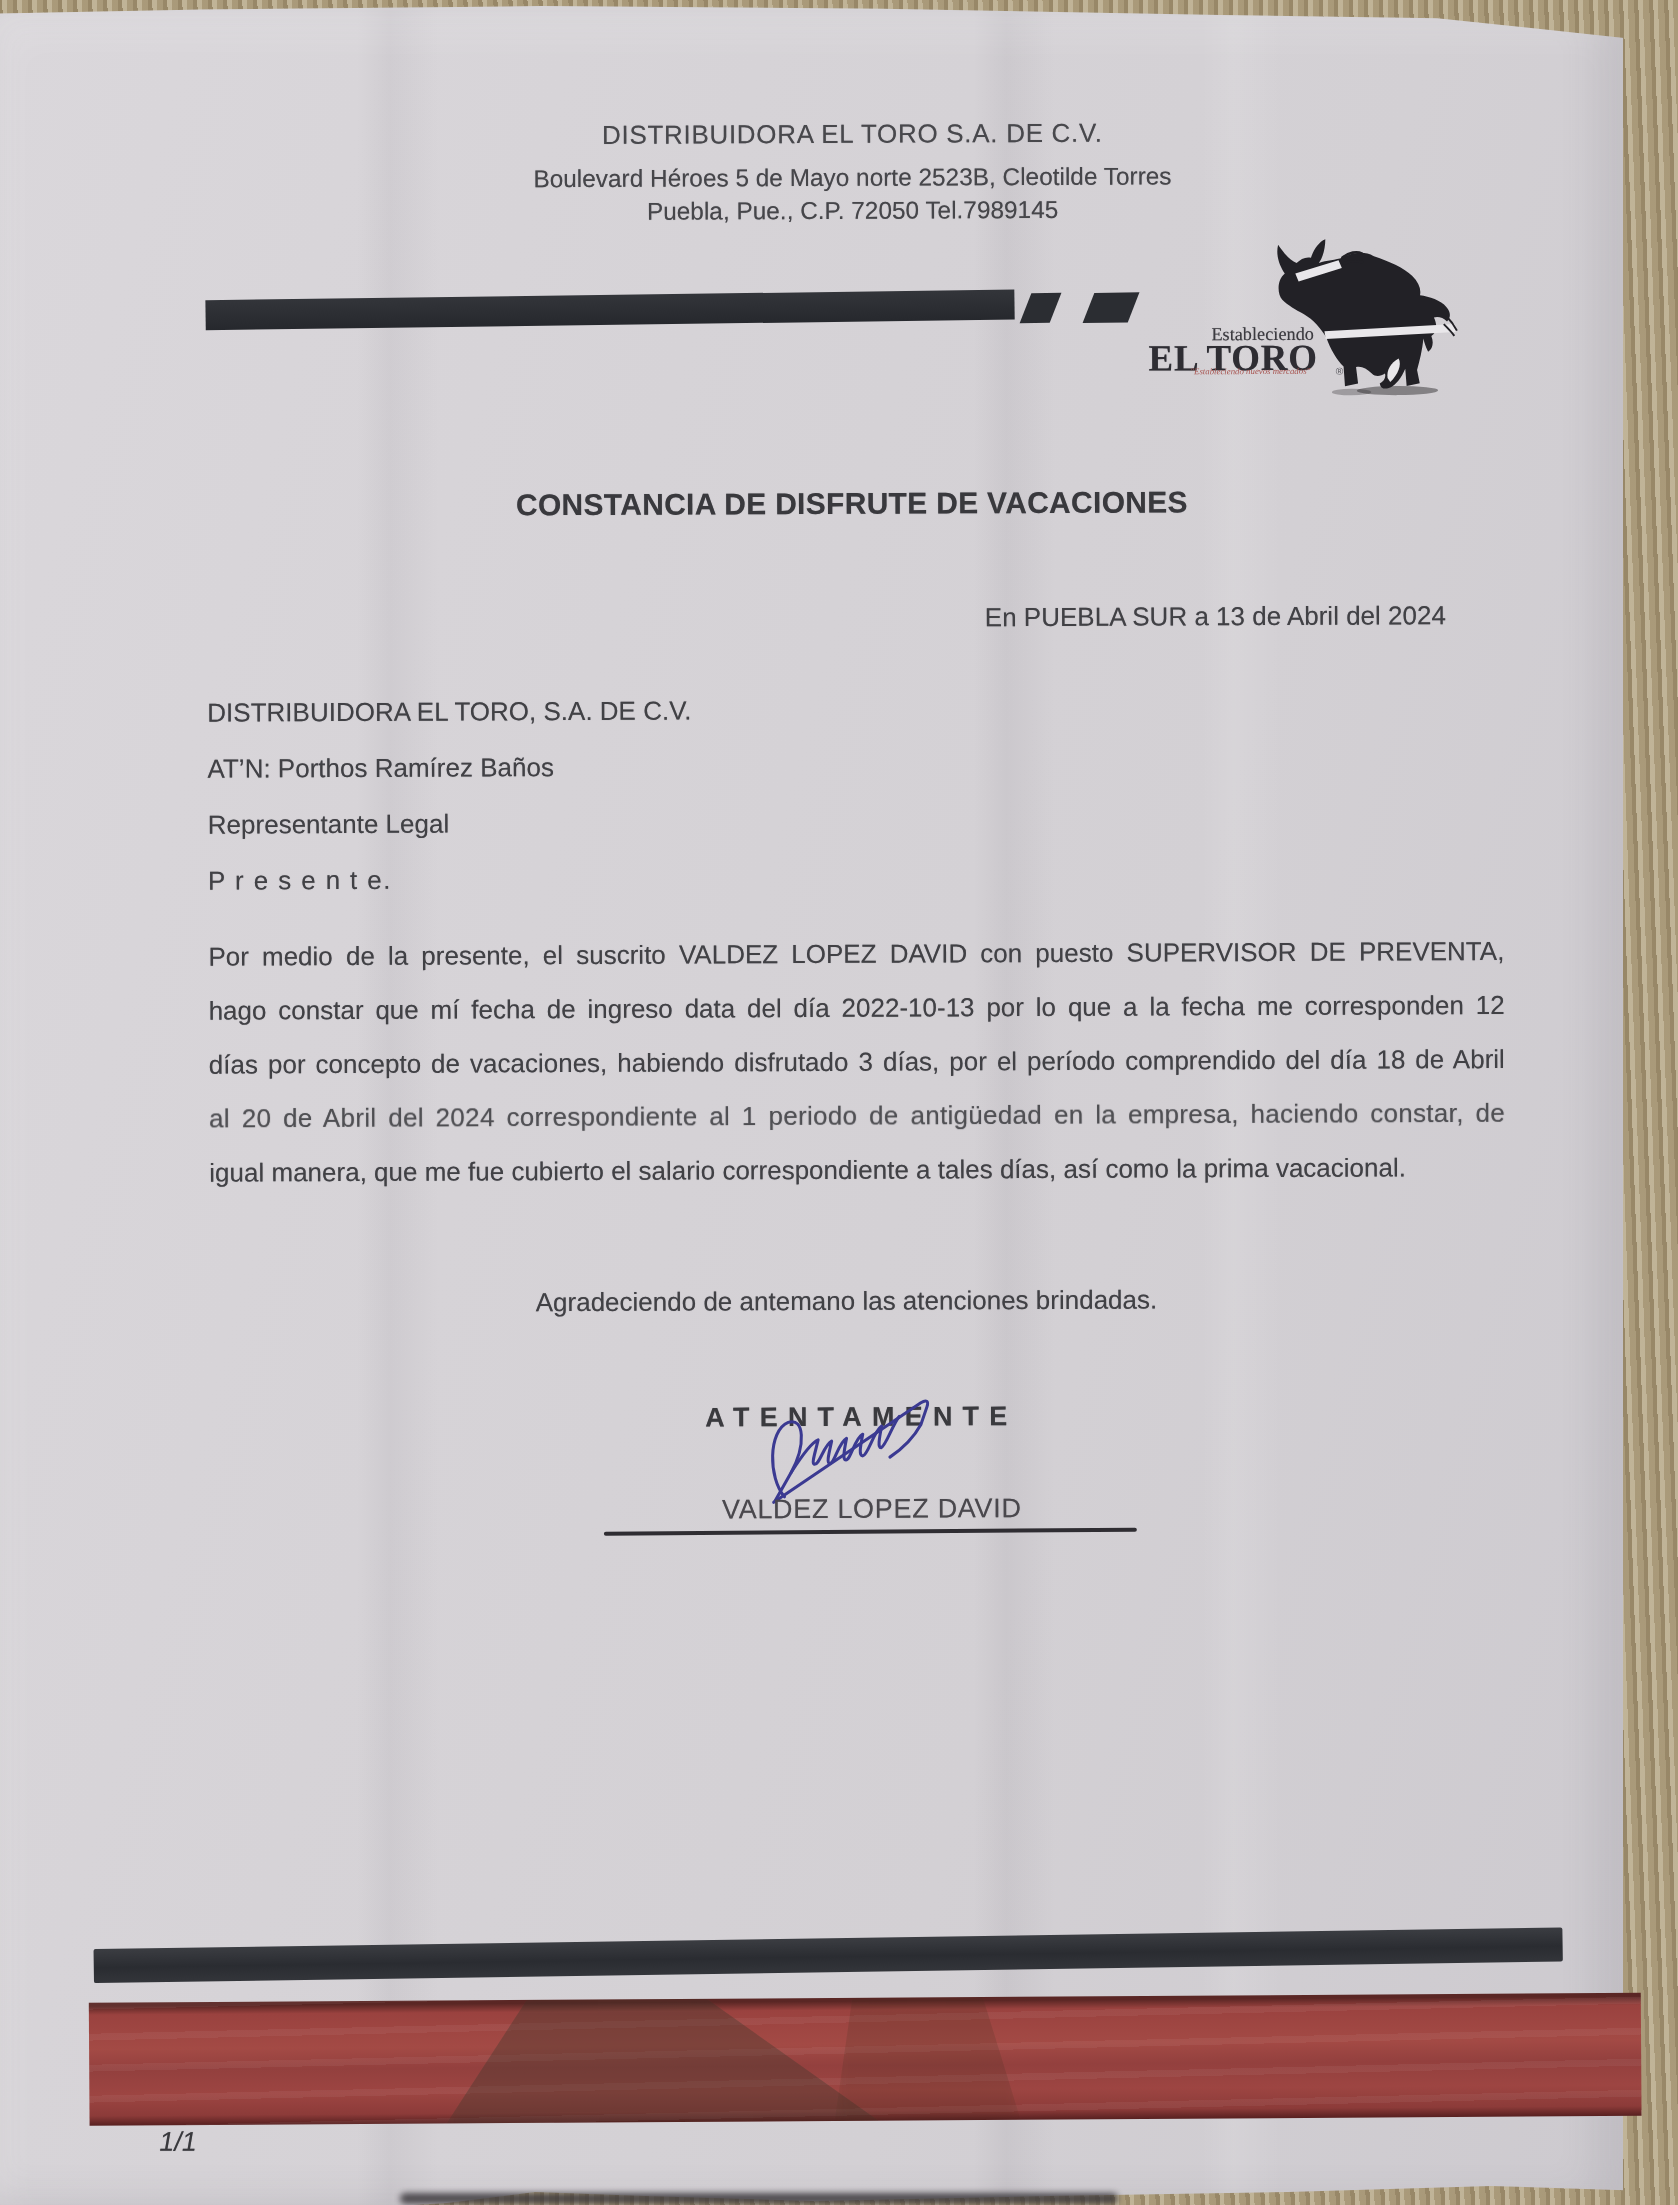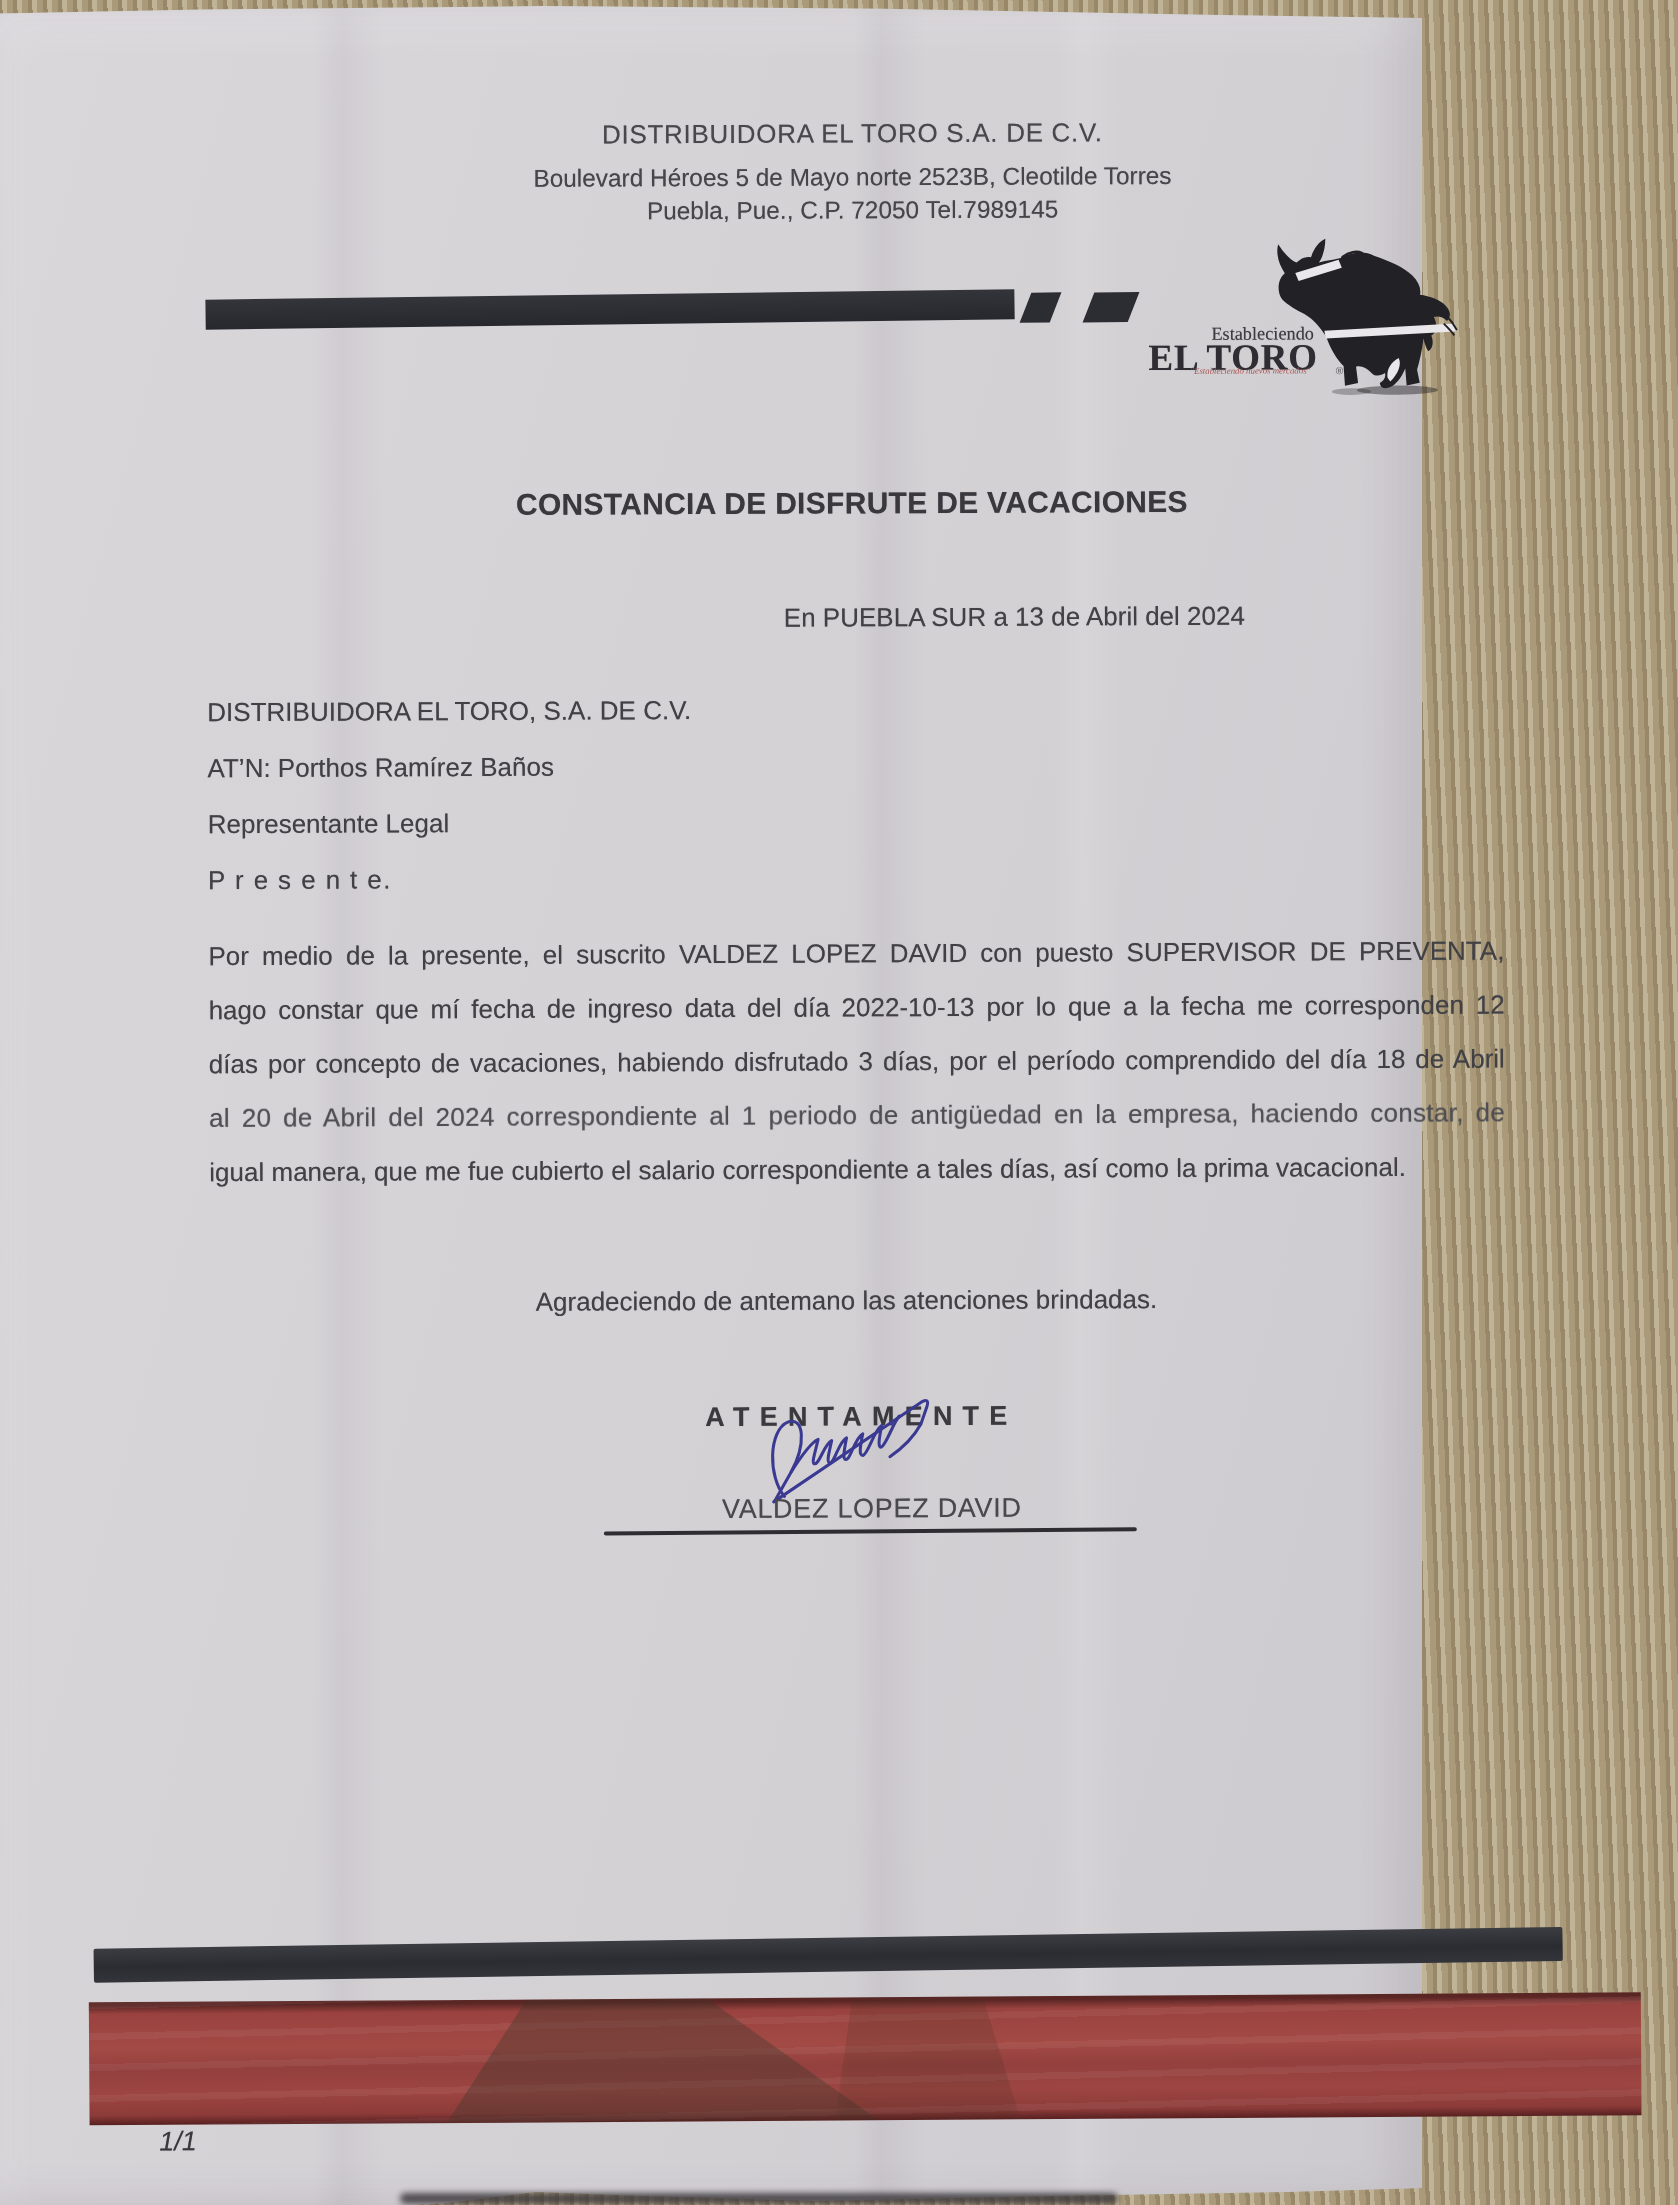--- a/index.html
+++ b/index.html
@@ -11,21 +11,21 @@
     background-image:
       repeating-linear-gradient(88deg,
         rgba(130,110,76,0.55) 0 4.1px,
         rgba(203,190,162,0.55) 4.1px 8.8px,
         rgba(158,138,102,0.45) 8.8px 15px);
     overflow:hidden;
   }
 
   
   .paper{
-    position:absolute; left:0; top:0; width:1422px; height:2205px; z-index:2;
+    position:absolute; left:0; top:0; width:1623px; height:2205px; z-index:2;
     background:
       linear-gradient(90deg, rgba(0,0,0,0) 0 22%, rgba(100,94,106,0.07) 24%, rgba(0,0,0,0) 27%),
       linear-gradient(90deg, rgba(0,0,0,0) 0 60%, rgba(100,94,106,0.08) 62%, rgba(0,0,0,0) 65%),
       linear-gradient(90deg, rgba(0,0,0,0) 0 74%, rgba(255,255,255,0.10) 76%, rgba(0,0,0,0) 79%),
       linear-gradient(105deg, #dad7db 0%, #d6d3d7 35%, #d3d0d4 65%, #cdcacf 100%);
     box-shadow: inset -20.3px 0 41px rgba(95,90,100,0.18), inset 0 27px 41px rgba(255,255,255,0.25);
     clip-path: polygon(
       0px 13.6px, 203px 9.5px, 542px 6.1px, 881px 8.8px, 1220px 15px, 1437px 18.3px,
       1559px 31px, 1633px 39px, 1679px 35px,
       1679px 2192px, 1491px 2186px, 1288px 2192px, 1050px 2196px, 813px 2201px,

